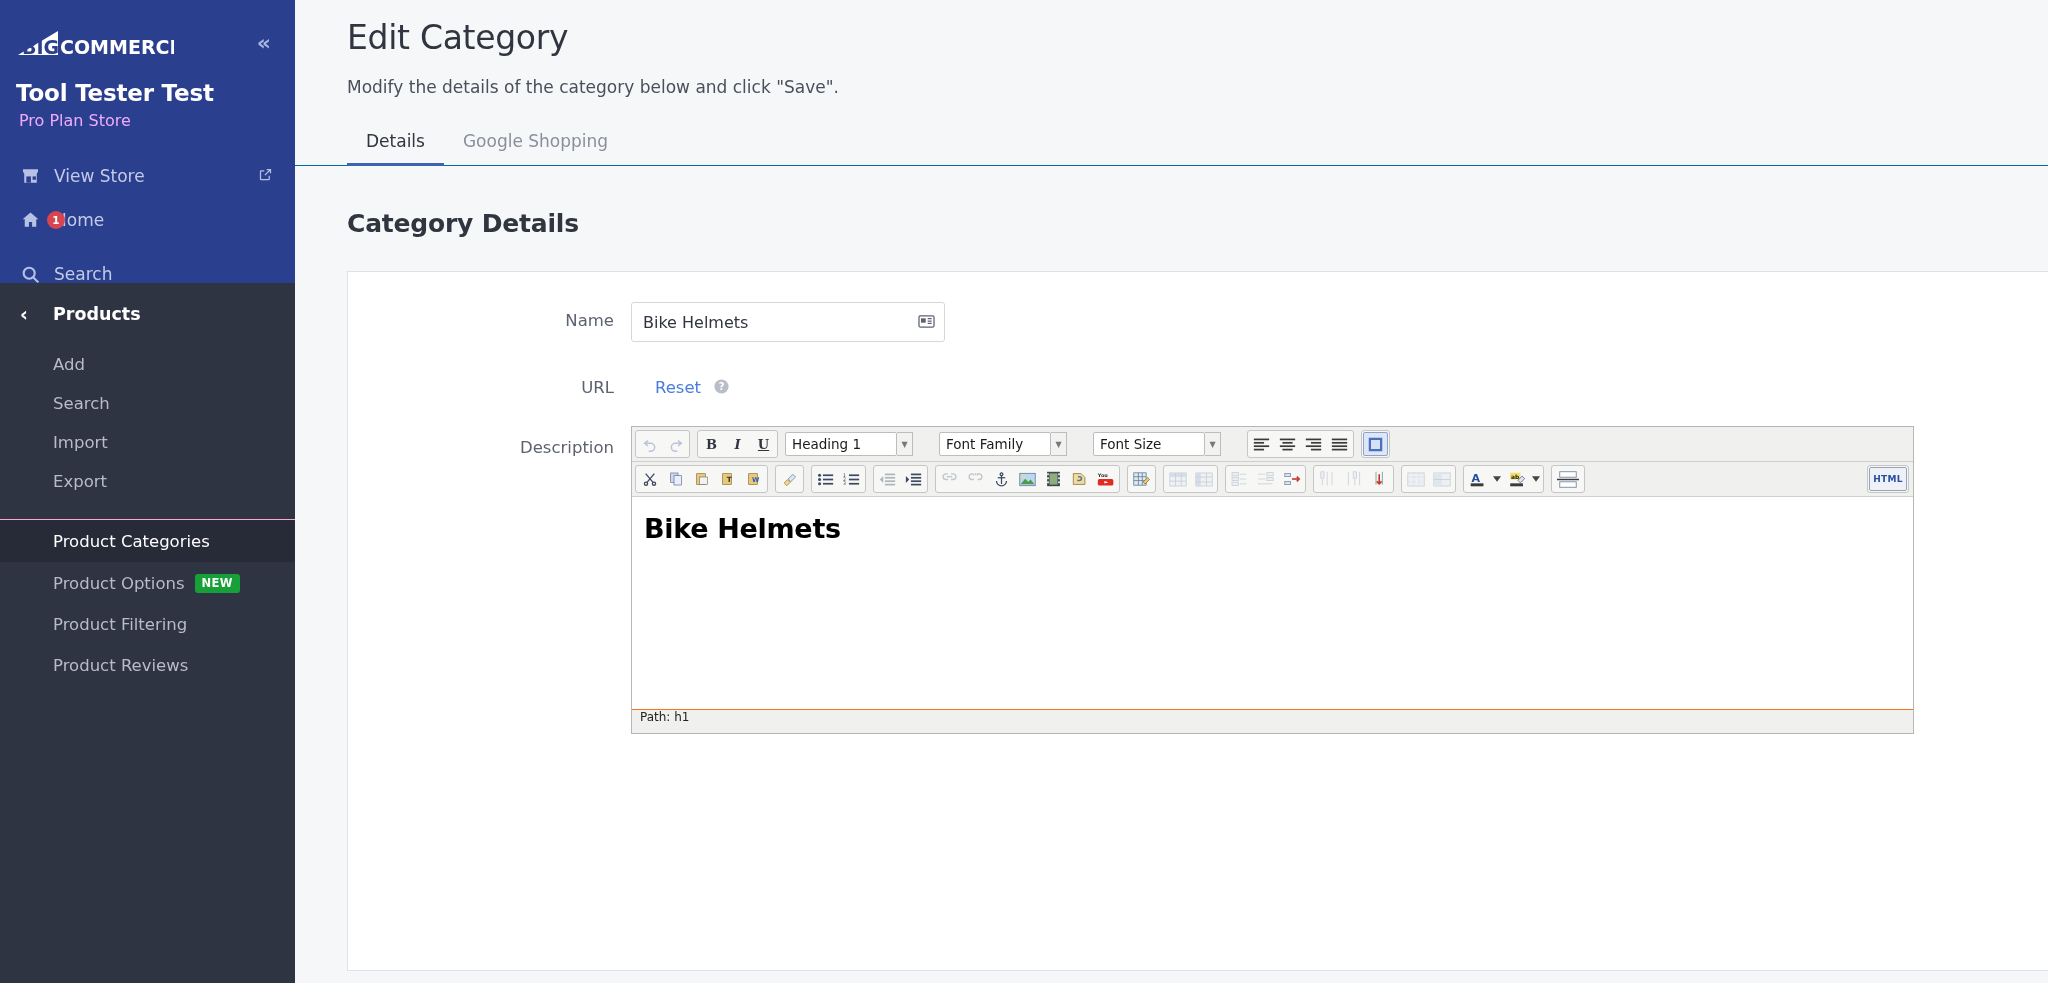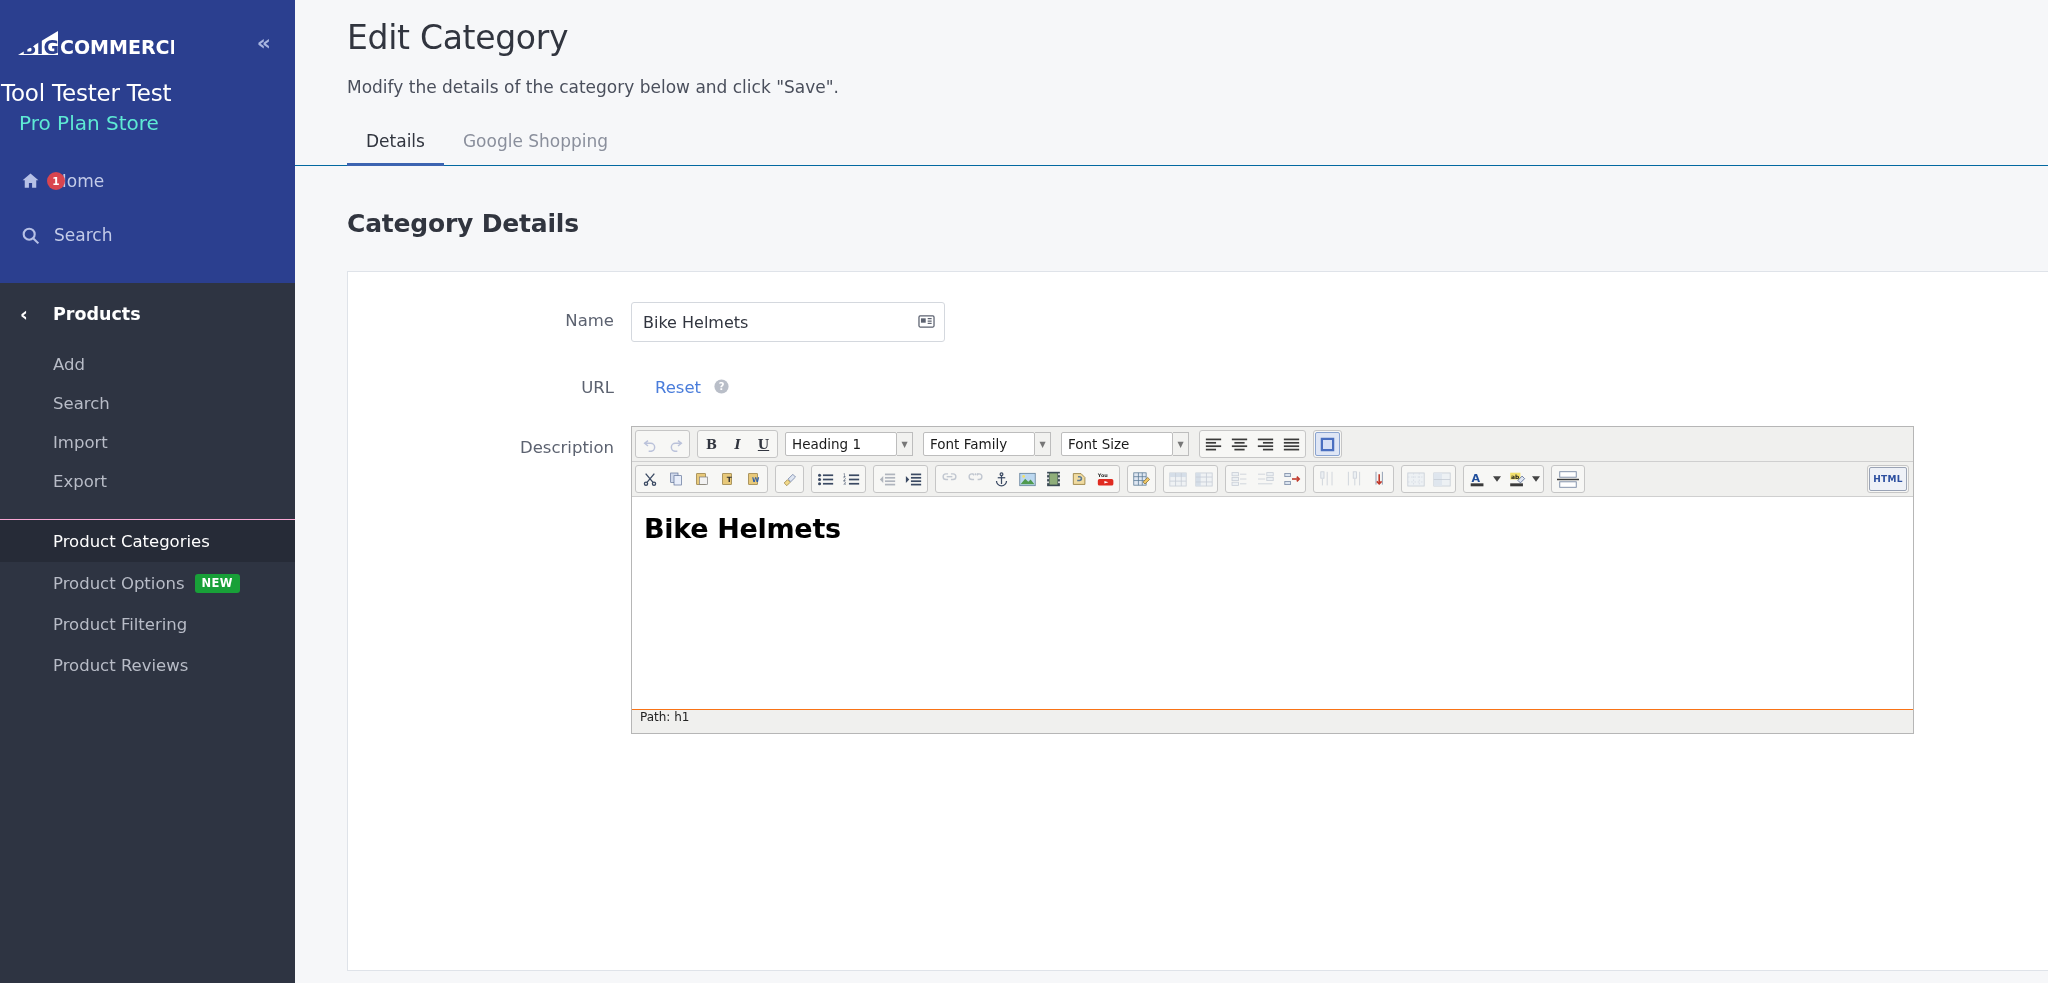--- a/index.html
+++ b/index.html
@@ -12,22 +12,22 @@
   .app { display: flex; width: 2048px; height: 983px; }
 
   
   .sidebar { width: 295px; height: 983px; flex: 0 0 295px; position: relative; background: #2b3443; }
   .sb-top { background: #27408b; background: #2a3f8f; height: 283px; position: relative; }
   .sb-top { background: #2b3f8f; }
   .logo-row { display: flex; align-items: flex-start; justify-content: space-between; padding: 28px 18px 0 14px; }
   .logo { display: flex; align-items: center; height: 34px; }
   .logo svg { display:block; }
   .collapse-btn { color: #a9b6e0; font-size: 22px; line-height: 1; padding: 4px 6px; cursor: pointer; font-weight: 700; }
-  .store-name { color: #ffffff; font-size: 23px; font-weight: 400; padding: 18px 0 0 1px; letter-spacing: -0.2px; }
-  .store-plan { color: #5eead4; font-size: 20px; padding: 5px 0 0 19px; }
+  .store-name { color: #ffffff; font-size: 23px; font-weight: 700; padding: 18px 0 0 16px; letter-spacing: -0.2px; }
+  .store-plan { color: #f0abfc; font-size: 16px; padding: 5px 0 0 19px; }
   .sb-links { padding-top: 24px; }
   .sb-link { display: flex; align-items: center; height: 44px; padding-left: 20px; color: #c3cbe8; font-size: 17px; cursor: pointer; position: relative; }
   .sb-link .ic { width: 34px; display: flex; align-items: center; justify-content: flex-start; color: #b7c1e6; position: relative; }
   .sb-link .ext { position: absolute; right: 22px; color: #b7c1e6; }
   .badge-dot {
     position: absolute; left: 27px; top: 1px;
     background: #d9454f; color: #fff; font-size: 10.5px; font-weight: 700;
     border-radius: 50%; width: 18px; height: 18px; line-height: 18px; text-align: center;
   }
   .sb-bottom { background: #2e3442; height: 700px; }
@@ -80,21 +80,21 @@
   .tb-btn.on { background: #dfe6f5; border: 1px solid #8aa4d0; }
   .tb-btn.dim { opacity: 0.38; }
   .tb-sel {
     height: 24px; border: 1px solid #bdbdbd; background: #fff; display: flex; align-items: center;
     font-size: 13.5px; color: #1a1a1a; padding: 0 6px; border-radius: 2px; cursor: pointer; white-space: nowrap;
   }
   .tb-sel-arrow {
     width: 16px; height: 24px; border: 1px solid #bdbdbd; border-left: none; background: #f2f2f0;
     display: flex; align-items: center; justify-content: center; font-size: 8px; color: #777; cursor: pointer;
   }
-  .sel-wrap { display: flex; margin-right: 8px; }
+  .sel-wrap { display: flex; margin-right: 24px; }
   .tb-html {
     width: 38px; height: 24px; border: 1px solid #9aa3b5; background: #eef1f7; border-radius: 2px;
     display: flex; align-items: center; justify-content: center;
     font-size: 9px; font-weight: 700; color: #2c4fa0; letter-spacing: 0.3px; cursor: pointer;
   }
   .ed-body { height: 212px; background: #fff; padding: 16px 14px 0 12px; }
   .ed-h1 { font-size: 27px; font-weight: 700; color: #000; font-family: "DejaVu Sans", "Liberation Sans", sans-serif; letter-spacing: -0.3px; }
   .ed-status { border-top: 1px solid #f97316; background: #f0f0ee; height: 24px; display: flex; padding-left: 8px; font-size: 12px; color: #222; }
 </style>
 </head>
@@ -113,20 +113,36 @@
           </svg>
         </div>
         <div class="collapse-btn">«</div>
       </div>
 
       <div class="store-name">Tool Tester Test</div>
       <div class="store-plan">Pro Plan Store</div>
 
       <div class="sb-links">
 
+        <div class="sb-link">
+          <span class="ic">
+            <svg width="21" height="20" viewBox="0 0 24 24" fill="#b7c1e6">
+              <path d="M3 4h18v3l-1.5 2.2V20H4.5V9.2L3 7z"></path>
+              <rect x="7" y="12.5" width="5.5" height="7.5" fill="#2b3f8f"></rect>
+              <rect x="14.5" y="12.5" width="4" height="4" fill="#2b3f8f"></rect>
+            </svg>
+          </span>
+          <span>View Store</span>
+          <span class="ext">
+            <svg width="15" height="15" viewBox="0 0 24 24" fill="none" stroke="#b7c1e6" stroke-width="2">
+              <path d="M14 4h6v6M20 4l-9 9"></path>
+                <path d="M18 14v5a1 1 0 0 1-1 1H5a1 1 0 0 1-1-1V7a1 1 0 0 1 1-1h5"></path>
+            </svg>
+          </span>
+        </div>
 
         <div class="sb-link">
           <span class="ic">
             <svg width="21" height="20" viewBox="0 0 24 24" fill="#b7c1e6">
               <path d="M12 3 2.5 11h2.6v9h5v-5.5h3.8V20h5v-9h2.6z"></path>
             </svg>
             <span class="badge-dot">1</span>
           </span>
           <span>Home</span>
         </div>

